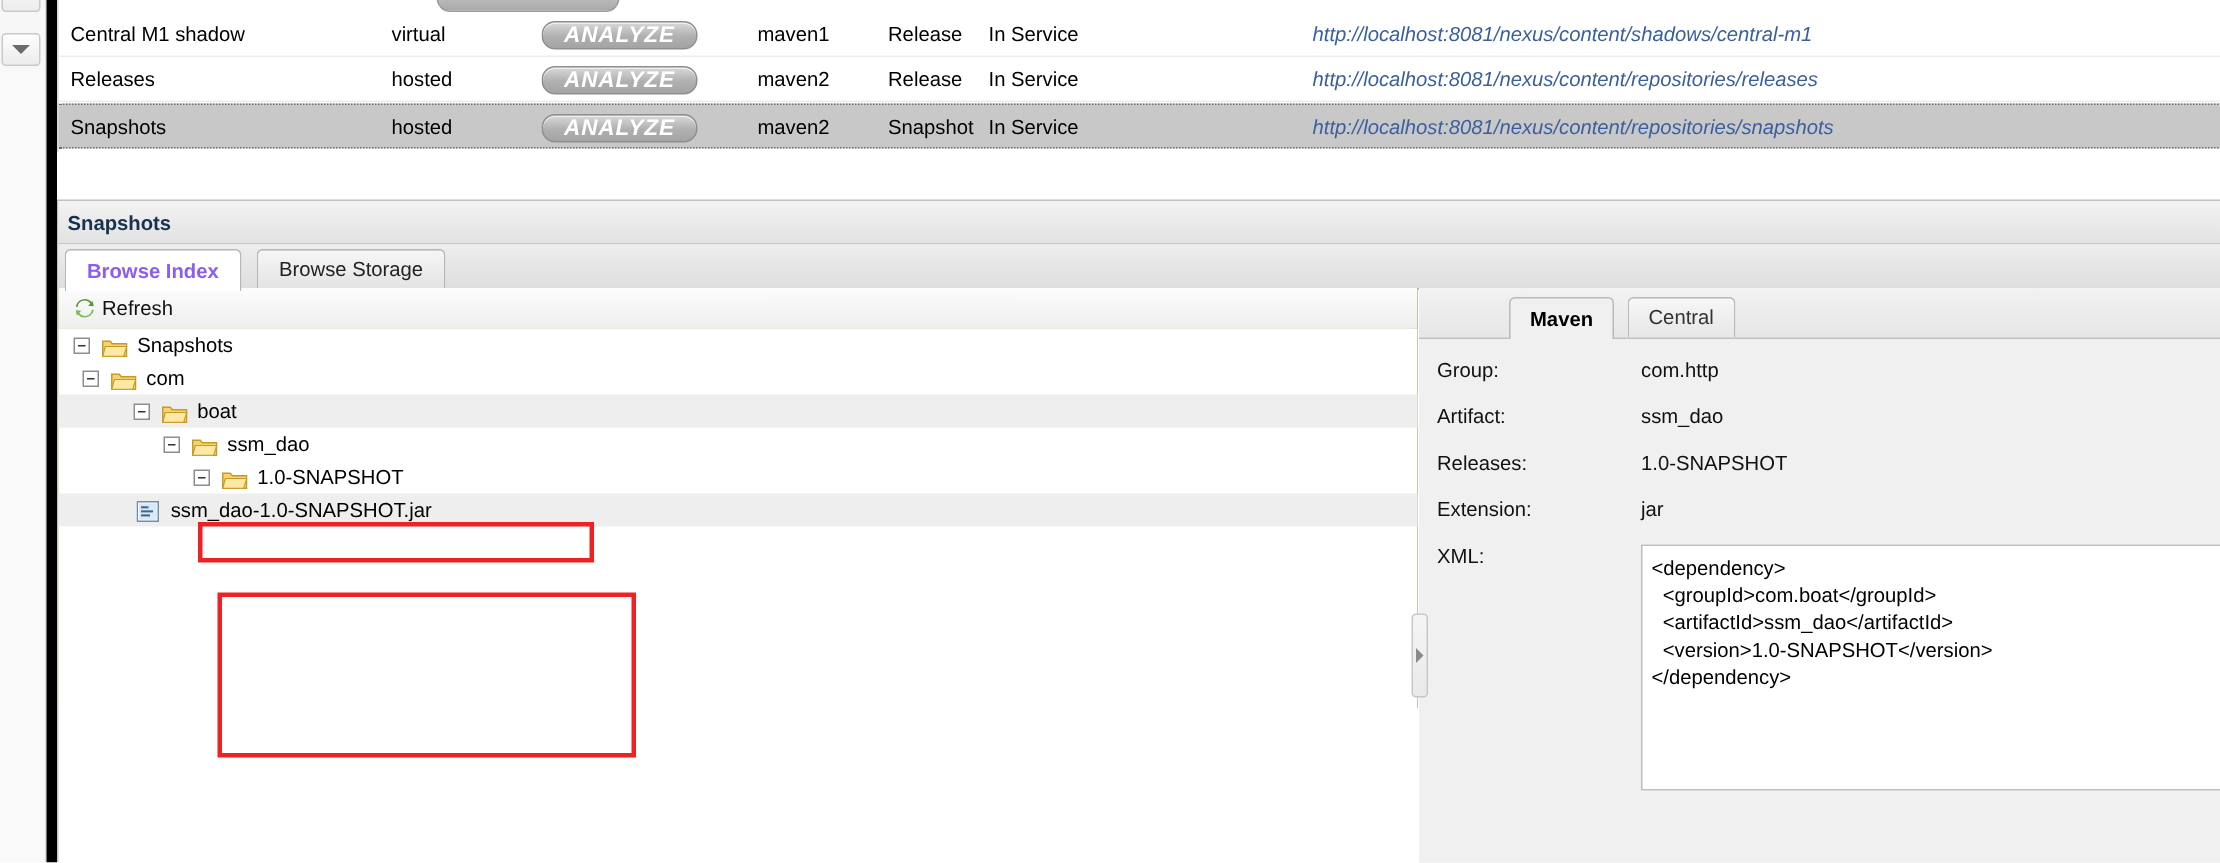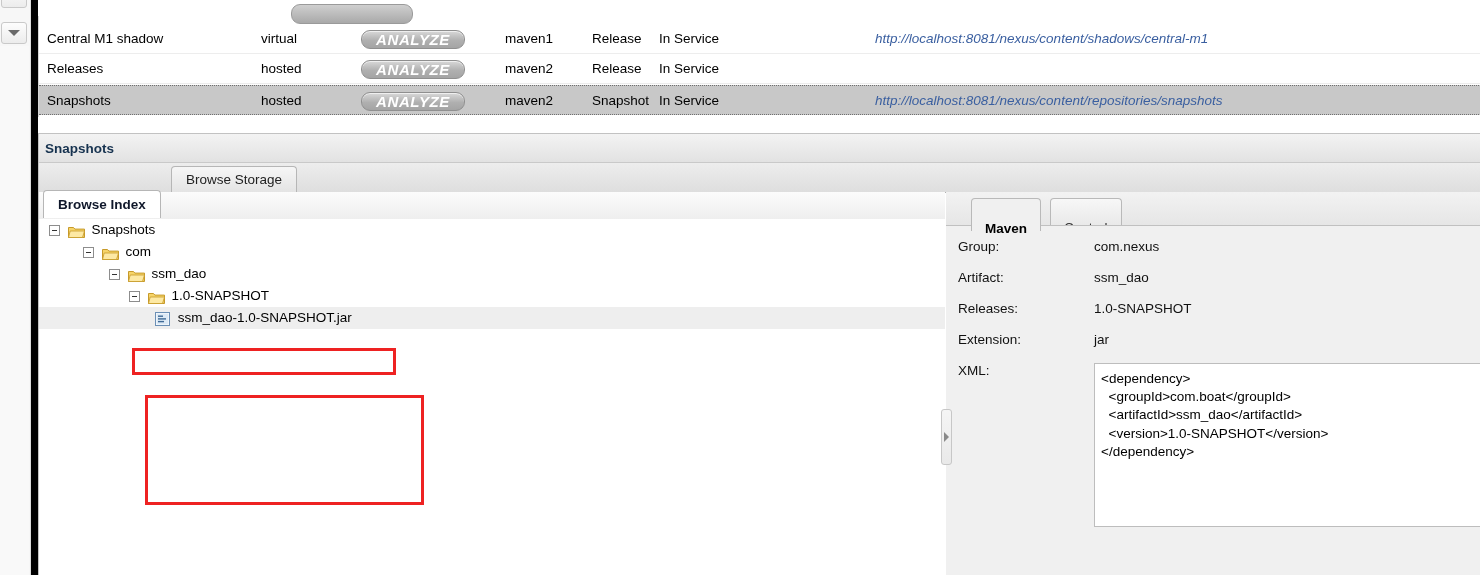--- a/index.html
+++ b/index.html
@@ -16,21 +16,21 @@
   .leftchrome{position:absolute;left:0;top:0;width:30px;height:575px;background:#f7f7f7;border-right:1px solid #dcdcdc;}
   .lc-btn{position:absolute;left:1px;width:26px;background:linear-gradient(#fdfdfd,#ececec);border:1px solid #c9c9c9;border-radius:3px;box-sizing:border-box;}
   .lc-btn.top{top:-14px;height:22px;}
   .lc-btn.arrow{top:22px;height:22px;display:flex;align-items:center;justify-content:center;}
   .lc-arrow-glyph{width:0;height:0;border-left:6px solid transparent;border-right:6px solid transparent;border-top:6px solid #6a6a6a;}
   .leftchrome .lc-track{position:absolute;left:0;top:46px;width:29px;bottom:0;background:#f9f9f9;}
 
   .blackbar{position:absolute;left:31px;top:0;width:7px;height:575px;background:#000;}
 
   
-  .repotable{position:absolute;left:38px;top:16px;width:1442px;height:101px;background:#fff;border-left:1px solid #d4d4d4;box-sizing:border-box;}
+  .repotable{position:absolute;left:38px;top:0;width:1442px;height:101px;background:#fff;border-left:1px solid #d4d4d4;box-sizing:border-box;}
   .rt-stub{position:absolute;left:252px;top:-12px;width:120px;height:18px;border-radius:9px;background:linear-gradient(#cfcfcf,#a9a9a9);border:1px solid #9a9a9a;}
   .rt-row{position:absolute;left:0;width:1442px;height:30px;box-sizing:border-box;border-bottom:1px solid #ededed;}
   .rt-row.r0{top:8px;}
   .rt-row.r1{top:38px;}
   .rt-row.r2{top:69px;background:#c8c8c8;border-top:1px dotted #6f6f6f;border-bottom:1px dotted #6f6f6f;}
   .cell{position:absolute;top:0;height:30px;line-height:30px;font-size:13.5px;white-space:nowrap;overflow:hidden;}
   .c-name{left:8px;width:200px;}
   .c-type{left:222px;width:70px;}
   .c-analyze{left:322px;width:110px;display:flex;align-items:center;height:30px;}
   .c-format{left:444px;width:70px;text-align:right;}
@@ -40,21 +40,21 @@
   .analyze-btn{width:102px;height:17px;border-radius:9px;background:linear-gradient(#d9d9d9,#b0b0b0 55%,#a4a4a4);border:1px solid #8f8f8f;box-shadow:inset 0 1px 0 #efefef;color:#fff;font-size:15px;font-weight:bold;letter-spacing:.6px;text-align:center;line-height:17px;font-style:italic;}
 
   
   .snap-panel{position:absolute;left:38px;top:133px;width:1442px;height:442px;background:#fff;box-sizing:border-box;border-left:1px solid #c2c2c2;border-top:1px solid #c2c2c2;}
   .snap-title{position:absolute;left:0;top:0;width:1442px;height:29px;line-height:29px;padding-left:6px;box-sizing:border-box;
       background:linear-gradient(#f3f3f3,#e2e2e2);border-bottom:1px solid #c9c9c9;font-weight:bold;font-size:13.5px;color:#15428b;color:#16324f;}
 
   .tabstrip{position:absolute;left:0;top:29px;width:1442px;height:29px;background:linear-gradient(#ededed,#dedede);border-bottom:1px solid #b0b0b0;}
   .tab{position:absolute;top:3px;height:26px;line-height:25px;padding:0 14px;box-sizing:border-box;font-size:13.5px;
       border:1px solid #b6b6b6;border-bottom:none;border-radius:4px 4px 0 0;background:linear-gradient(#f6f6f6,#e4e4e4);color:#222;}
-  .tab.active{background:#fff;font-weight:bold;color:#0f172a;z-index:3;height:28px;line-height:27px;margin-top:24px;}
+  .tab.active{background:#fff;font-weight:bold;color:#8b5cf6;z-index:3;height:28px;line-height:27px;}
   .tab.t0{left:4px;}
   .tab.t1{left:132px;}
 
   
   .treepane{position:absolute;left:0;top:58px;width:906px;height:280px;background:#84cc16;border-right:2px solid #7f1d1d;box-sizing:border-box;}
   .toolbar{position:absolute;left:0;top:0;width:906px;height:27px;background:linear-gradient(#fcfcfc,#eeeeee);border-bottom:1px solid #d9d9d9;}
   .refresh{position:absolute;left:6px;top:3px;height:21px;display:flex;align-items:center;gap:4px;font-size:13.5px;color:#111;padding:0 4px;}
   .ico-refresh{width:15px;height:15px;position:relative;display:inline-block;}
   .tree{position:absolute;left:0;top:27px;width:906px;bottom:0;background:#fff;}
   .tnode{position:relative;height:22px;line-height:22px;font-size:13.5px;white-space:nowrap;box-sizing:border-box;}
@@ -66,22 +66,22 @@
   .tlabel{vertical-align:middle;}
   .hl-jar{position:absolute;left:132px;top:348px;width:264px;height:27px;border:3px solid #ee2222;box-sizing:border-box;z-index:6;pointer-events:none;}
 
   
   .splithandle{position:absolute;left:902px;top:275px;width:11px;height:56px;background:linear-gradient(#f5f5f5,#e9e9e9);border:1px solid #c7c7c7;border-radius:3px;box-sizing:border-box;z-index:8;display:flex;align-items:center;justify-content:center;}
   .sh-arrow{width:0;height:0;border-top:5px solid transparent;border-bottom:5px solid transparent;border-left:5px solid #8a8a8a;}
 
   
   .detailpane{position:absolute;left:907px;top:58px;width:535px;height:384px;background:#f0f0f0;box-sizing:border-box;}
   .dtabstrip{position:absolute;left:0;top:0;width:535px;height:33px;background:linear-gradient(#f2f2f2,#e6e6e6);}
-  .dtab{position:absolute;top:6px;height:27px;line-height:26px;padding:16px 13px;box-sizing:border-box;font-size:13.5px;
-     border:1px solid #b9b9b9;border-bottom:none;border-radius:4px 4px 0 0;background:linear-gradient(#f7f7f7,#e6e6e6);color:#333;}
+  .dtab{position:absolute;top:6px;height:27px;line-height:26px;padding:0 13px;box-sizing:border-box;font-size:13.5px;
+     border:1px solid #b9b9b9;border-bottom:none;border-radius:4px 4px 0 0;background:linear-gradient(#f7f7f7,#e6e6e6);color:#333;margin-left:35px;}
   .dtab.active{background:#f0f0f0;font-weight:bold;color:#000;height:28px;line-height:27px;z-index:4;}
   .dtab.d0{left:25px;}
   .dtab.d1{left:104px;}
   .dbody{position:absolute;left:0;top:33px;width:535px;height:351px;background:#f0f0f0;border-top:1px solid #c0c0c0;}
   .frow{position:absolute;left:0;width:544px;height:31px;}
   .flabel{position:absolute;left:12px;top:0;line-height:31px;font-size:13.5px;color:#111;}
   .fvalue{position:absolute;left:148px;top:0;line-height:31px;font-size:13.5px;color:#111;}
   .xmlbox{position:absolute;left:148px;top:8px;width:560px;height:164px;background:#fff;border:1px solid #bdbdbd;box-sizing:border-box;
       font-family:"Liberation Sans", sans-serif;font-size:13.5px;line-height:18.2px;white-space:pre;padding:6px 0 0 6px;color:#000;overflow:hidden;}
   .hl-xml{position:absolute;left:145px;top:395px;width:279px;height:110px;border:3px solid #ee2222;box-sizing:border-box;z-index:7;pointer-events:none;}
@@ -117,20 +117,21 @@
 
     <div class="rt-row r1">
       <div class="cell c-name">Releases</div>
       <div class="cell c-type">hosted</div>
       <div class="cell c-analyze">
         <div class="analyze-btn">ANALYZE</div>
       </div>
       <div class="cell c-format">maven2</div>
       <div class="cell c-policy">Release</div>
       <div class="cell c-status">In Service</div>
+      <div class="cell c-url">http://localhost:8081/nexus/content/repositories/releases</div>
     </div>
 
     <div class="rt-row r2">
       <div class="cell c-name">Snapshots</div>
       <div class="cell c-type">hosted</div>
       <div class="cell c-analyze">
         <div class="analyze-btn">ANALYZE</div>
       </div>
       <div class="cell c-format">maven2</div>
       <div class="cell c-policy">Snapshot</div>
@@ -167,31 +168,41 @@
           <span class="expander"></span>
           <span class="ico-folder">
             <svg width="17" height="13" viewBox="0 0 17 13">
               <path d="M0.5 1.5 h5 l1.4 1.6 h9.6 v8.4 h-16 z" fill="#f6d469" stroke="#c79a2a" stroke-width="1"></path>
               <path d="M2.2 5 h14.3 l-2 6.5 h-14 z" fill="#fde9a4" stroke="#c79a2a" stroke-width="0.8"></path>
             </svg>
           </span>
           <span class="tlabel">Snapshots</span>
         </div>
 
-        <div class="tnode" style="padding-left:44px;">
+        <div class="tnode" style="padding-left:16px;">
           <span class="expander"></span>
           <span class="ico-folder">
             <svg width="17" height="13" viewBox="0 0 17 13">
               <path d="M0.5 1.5 h5 l1.4 1.6 h9.6 v8.4 h-16 z" fill="#f6d469" stroke="#c79a2a" stroke-width="1"></path>
               <path d="M2.2 5 h14.3 l-2 6.5 h-14 z" fill="#fde9a4" stroke="#c79a2a" stroke-width="0.8"></path>
             </svg>
           </span>
           <span class="tlabel">com</span>
         </div>
 
+        <div class="tnode alt" style="padding-left:50px;">
+          <span class="expander"></span>
+          <span class="ico-folder">
+            <svg width="17" height="13" viewBox="0 0 17 13">
+              <path d="M0.5 1.5 h5 l1.4 1.6 h9.6 v8.4 h-16 z" fill="#f6d469" stroke="#c79a2a" stroke-width="1"></path>
+              <path d="M2.2 5 h14.3 l-2 6.5 h-14 z" fill="#fde9a4" stroke="#c79a2a" stroke-width="0.8"></path>
+            </svg>
+          </span>
+          <span class="tlabel">boat</span>
+        </div>
 
         <div class="tnode" style="padding-left:70px;">
           <span class="expander"></span>
           <span class="ico-folder">
             <svg width="17" height="13" viewBox="0 0 17 13">
               <path d="M0.5 1.5 h5 l1.4 1.6 h9.6 v8.4 h-16 z" fill="#f6d469" stroke="#c79a2a" stroke-width="1"></path>
               <path d="M2.2 5 h14.3 l-2 6.5 h-14 z" fill="#fde9a4" stroke="#c79a2a" stroke-width="0.8"></path>
             </svg>
           </span>
           <span class="tlabel">ssm_dao</span>
@@ -201,21 +212,21 @@
           <span class="expander"></span>
           <span class="ico-folder">
             <svg width="17" height="13" viewBox="0 0 17 13">
               <path d="M0.5 1.5 h5 l1.4 1.6 h9.6 v8.4 h-16 z" fill="#f6d469" stroke="#c79a2a" stroke-width="1"></path>
               <path d="M2.2 5 h14.3 l-2 6.5 h-14 z" fill="#fde9a4" stroke="#c79a2a" stroke-width="0.8"></path>
             </svg>
           </span>
           <span class="tlabel">1.0-SNAPSHOT</span>
         </div>
 
-        <div class="tnode alt" style="padding-left:116px;">
+        <div class="tnode alt" style="padding-left:52px;">
           <span class="ico-jar">
             <svg width="15" height="14" viewBox="0 0 15 14">
               <rect x="0.5" y="0.5" width="14" height="13" fill="#ffffff" stroke="#6b8fb5"></rect>
               <rect x="1.5" y="1.5" width="12" height="11" fill="#dce9f5"></rect>
               <rect x="3" y="3.5" width="5" height="1.4" fill="#3f6a96"></rect>
               <rect x="3" y="6.2" width="8" height="1.4" fill="#3f6a96"></rect>
               <rect x="3" y="8.9" width="6" height="1.4" fill="#3f6a96"></rect>
             </svg>
           </span>
           <span class="tlabel">ssm_dao-1.0-SNAPSHOT.jar</span>
@@ -230,21 +241,21 @@
 
     <div class="detailpane">
       <div class="dtabstrip">
         <div class="dtab d0 active">Maven</div>
         <div class="dtab d1">Central</div>
       </div>
 
       <div class="dbody">
         <div class="frow" style="top:5px;">
           <span class="flabel">Group:</span>
-          <span class="fvalue">com.nexus</span>
+          <span class="fvalue">com.http</span>
         </div>
         <div class="frow" style="top:36px;">
           <span class="flabel">Artifact:</span>
           <span class="fvalue">ssm_dao</span>
         </div>
         <div class="frow" style="top:67px;">
           <span class="flabel">Releases:</span>
           <span class="fvalue">1.0-SNAPSHOT</span>
         </div>
         <div class="frow" style="top:98px;">

